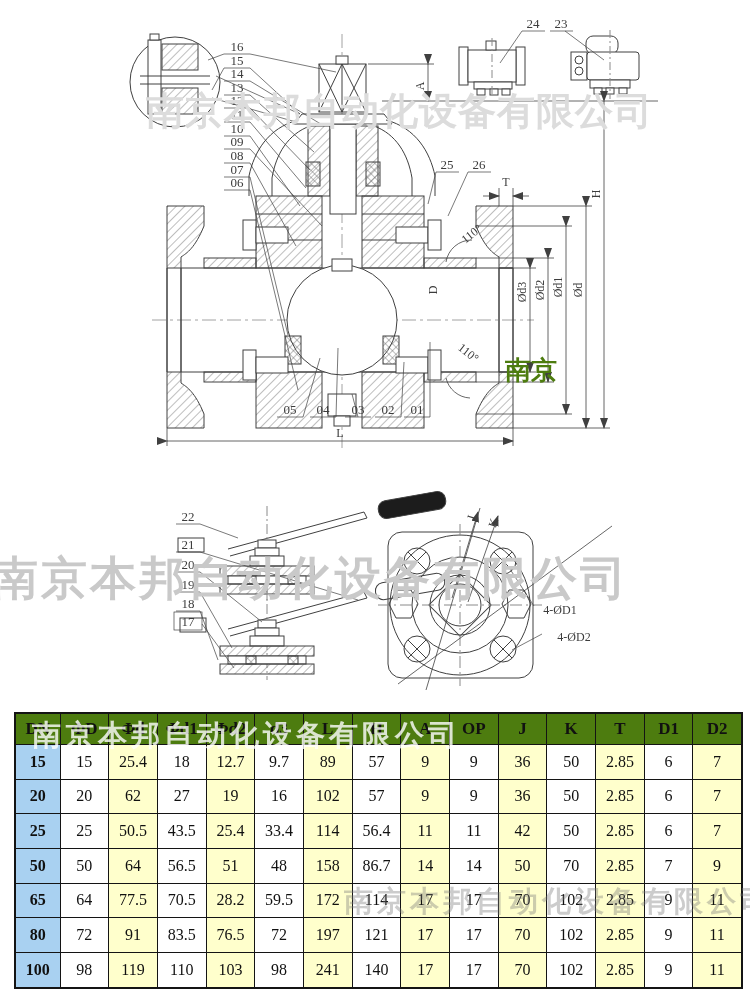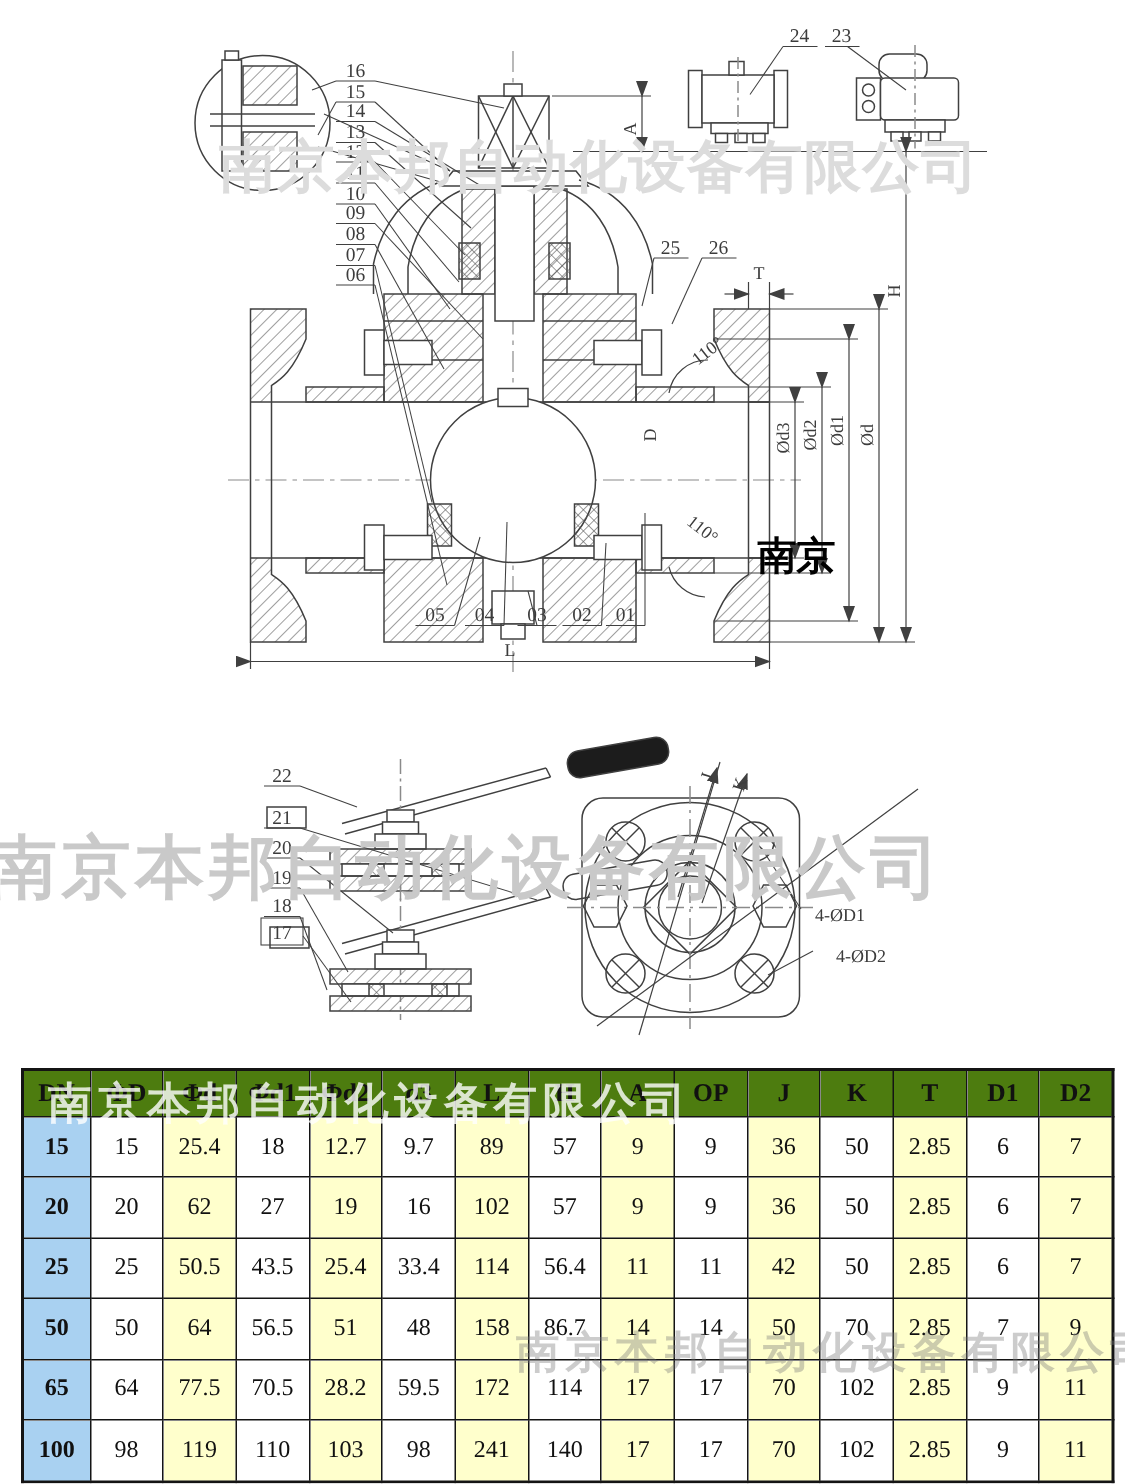--- a/index.html
+++ b/index.html
@@ -5,21 +5,21 @@
   html,body{margin:0;padding:0;background:#fff;}
   .page{position:relative;width:750px;height:989px;background:#ffffff;overflow:hidden;
         font-family:"Liberation Serif",serif;}
   svg text{font-family:"Liberation Serif",serif;fill:#3c3c3c;}
   .co{font-size:13px;}
   .dim{font-size:12px;}
   
   .wm{position:absolute;white-space:nowrap;pointer-events:none;
       font-family:"DejaVu Sans",sans-serif;font-weight:bold;z-index:5;text-align:center;}
   .wm1{left:146px;top:86px;font-size:38px;letter-spacing:1px;color:#dcdcdc;}
-  .wm2{left:505px;top:353px;font-size:26px;color:#000000;}
+  .wm2{left:505px;top:353px;font-size:26px;color:#4d7c0f;}
   .wm3{left:-8px;top:548px;font-size:46px;letter-spacing:3px;color:#c9c9c9;}
   .wm4{left:32px;top:716px;font-size:29px;letter-spacing:4px;color:rgba(255,255,255,0.8);}
   .wm5{left:344px;top:882px;font-size:29px;letter-spacing:4px;color:rgba(120,120,120,0.38);}
   
   .tbl-wrap{position:absolute;left:14px;top:712px;z-index:2;}
   table.spec{border-collapse:collapse;table-layout:fixed;width:727px;height:277px;
              font-family:"Liberation Serif",serif;}
   table.spec th,table.spec td{border:1px solid #141414;text-align:center;vertical-align:middle;
              padding:0;font-size:16px;color:#111;overflow:hidden;}
   table.spec{border:2px solid #141414;}
@@ -503,20 +503,37 @@
             <td class="f-white">114</td>
             <td class="f-yellow">17</td>
             <td class="f-white">17</td>
             <td class="f-yellow">70</td>
             <td class="f-white">102</td>
             <td class="f-yellow">2.85</td>
             <td class="f-white">9</td>
             <td class="f-yellow">11</td>
           </tr>
           <tr>
+            <td class="f-blue">80</td>
+            <td class="f-white">72</td>
+            <td class="f-yellow">91</td>
+            <td class="f-white">83.5</td>
+            <td class="f-yellow">76.5</td>
+            <td class="f-white">72</td>
+            <td class="f-yellow">197</td>
+            <td class="f-white">121</td>
+            <td class="f-yellow">17</td>
+            <td class="f-white">17</td>
+            <td class="f-yellow">70</td>
+            <td class="f-white">102</td>
+            <td class="f-yellow">2.85</td>
+            <td class="f-white">9</td>
+            <td class="f-yellow">11</td>
+          </tr>
+          <tr>
             <td class="f-blue">100</td>
             <td class="f-white">98</td>
             <td class="f-yellow">119</td>
             <td class="f-white">110</td>
             <td class="f-yellow">103</td>
             <td class="f-white">98</td>
             <td class="f-yellow">241</td>
             <td class="f-white">140</td>
             <td class="f-yellow">17</td>
             <td class="f-white">17</td>

